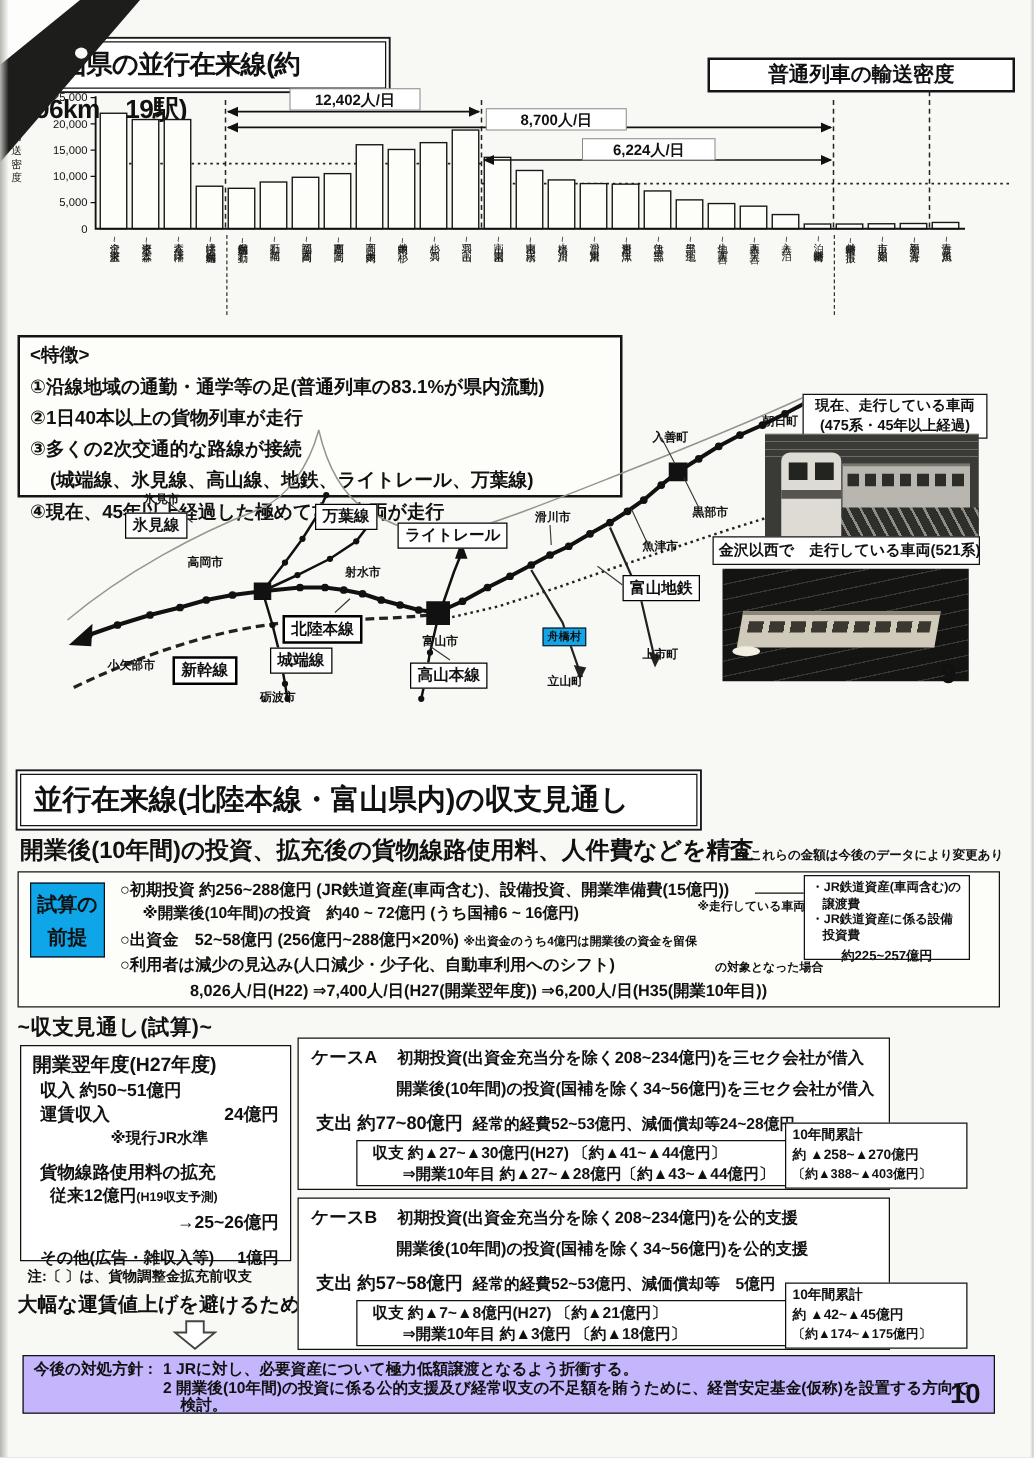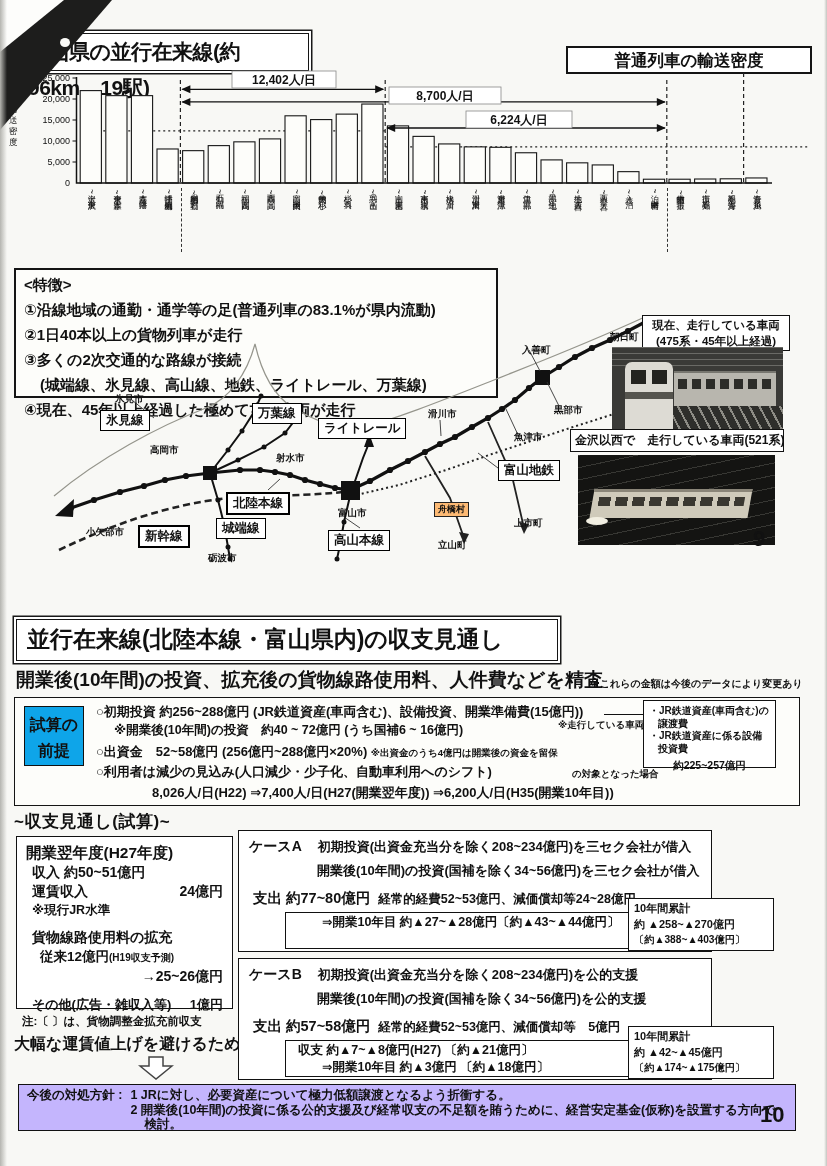--- a/index.html
+++ b/index.html
@@ -29,21 +29,21 @@
         box-sizing:border-box;padding:3px 6px 0 8px;}
   .features .hd{font-size:15px;font-weight:bold;line-height:24px;}
   .features .it{font-size:15px;font-weight:bold;line-height:25px;white-space:nowrap;}
   .features .it.ind{padding-left:16px;}
   #map-svg{left:14px;top:300px;position:absolute;}
   #map-overlay{left:14px;top:300px;width:665px;height:262px;}
   .mline-box{position:absolute;border:1.5px solid #000;background:#fff;font-weight:bold;
         font-size:12.5px;line-height:1.5;padding:0 5px;white-space:nowrap;}
   .mline-box.bold{border-width:2.2px;}
   .mcity{position:absolute;font-size:9.5px;font-weight:bold;white-space:nowrap;}
-  .mvillage{position:absolute;font-size:9px;font-weight:bold;border:1px solid #222;background:#fdba74;padding:0 3px;line-height:13px;}
+  .mvillage{position:absolute;font-size:9px;font-weight:bold;border:1px solid #222;background:#0ea5e9;padding:0 3px;line-height:13px;}
   
   .photo-a{left:612px;top:347px;width:171px;height:85px;background:#3a3a37;overflow:hidden;}
   .photo-a .wires{position:absolute;left:0;top:0;width:100%;height:22px;
         background:repeating-linear-gradient(180deg,#6a6a66 0 1px,transparent 1px 6px);}
   .photo-a .train{position:absolute;left:13px;top:15px;width:48px;height:70px;background:#dddbd4;border-radius:7px 7px 0 0;}
   .photo-a .shield{position:absolute;left:6px;top:8px;width:15px;height:14px;background:#23231f;}
   .photo-a .shield.r{left:27px;}
   .photo-a .band{position:absolute;left:0;top:30px;width:100%;height:7px;background:#55544e;}
   .photo-a .cars{position:absolute;left:62px;top:24px;width:102px;height:34px;background:#b8b6ae;
         border-top:2px solid #77766f;}
@@ -80,21 +80,21 @@
   .jr-box{left:643px;top:700px;width:133px;height:68px;border:1.3px solid #111;background:#fff;
         font-size:10px;font-weight:bold;padding:4px 5px;box-sizing:border-box;line-height:12.5px;}
   .jr-box .li{padding-left:9px;text-indent:-9px;}
   .jr-box .tot{text-align:center;margin-top:4px;font-size:10.5px;}
   .outlook-h{left:14px;top:810px;font-size:17px;font-weight:bold;letter-spacing:.5px;}
   .rev-box{left:16px;top:836px;width:217px;height:173px;border:1.8px solid #111;background:#fff;
         box-sizing:border-box;padding:5px 9px;}
   .rev-box .t{font-size:15.5px;font-weight:bold;line-height:21px;}
   .rev-box .r{font-size:14px;font-weight:bold;line-height:19px;padding-left:6px;}
   .rev-box .flex{display:flex;justify-content:space-between;}
-  .rev-box .sm{font-size:12.5px;line-height:18px;}
+  .rev-box .sm{font-size:12.5px;line-height:18px;text-align:center;}
   .rev-box .right{text-align:right;}
   .rev-box .gap{height:9px;}
   .note-l{left:22px;top:1014px;font-size:11.5px;font-weight:bold;}
   .fare-hike{left:14px;top:1034px;font-size:16px;font-weight:bold;}
   .big-arrow{left:138px;top:1056px;}
   .case-box{width:474px;height:122px;border:1.7px solid #111;background:#fff;box-sizing:border-box;}
   .case-box .r1{position:absolute;left:10px;top:6px;font-weight:bold;white-space:nowrap;}
   .case-box .r1 .lab{font-size:14px;margin-right:16px;}
   .case-box .r1 .tx{font-size:13px;}
   .case-box .r2{position:absolute;left:78px;top:31px;font-size:13px;font-weight:bold;white-space:nowrap;}
@@ -468,20 +468,21 @@
     <div class="abs fare-hike">大幅な運賃値上げを避けるため</div>
     <svg class="abs big-arrow" width="36" height="24">
       <path d="M11,1 H25 V10 H34 L18,23 2,10 H11 Z" fill="#fff" stroke="#444" stroke-width="1.5"></path>
     </svg>
 
     <div class="abs case-box" style="left:238px;top:830px">
       <div class="r1"><span class="lab">ケースA</span><span class="tx">初期投資(出資金充当分を除く208~234億円)を三セク会社が借入</span></div>
       <div class="r2">開業後(10年間)の投資(国補を除く34~56億円)を三セク会社が借入</div>
       <div class="r3"><span class="ex">支出 約77~80億円</span><span class="dt">経常的経費52~53億円、減価償却等24~28億円</span></div>
       <div class="inner-bal">
+        <div>収支 約▲27~▲30億円(H27) 〔約▲41~▲44億円〕</div>
         <div class="l2">⇒開業10年目 約▲27~▲28億円〔約▲43~▲44億円〕</div>
       </div>
     </div>
     <div class="abs cum-box" style="left:628px;top:898px">
       <div>10年間累計</div>
       <div>約 ▲258~▲270億円</div>
       <div class="n">〔約▲388~▲403億円〕</div>
     </div>
 
     <div class="abs case-box" style="left:238px;top:958px">

